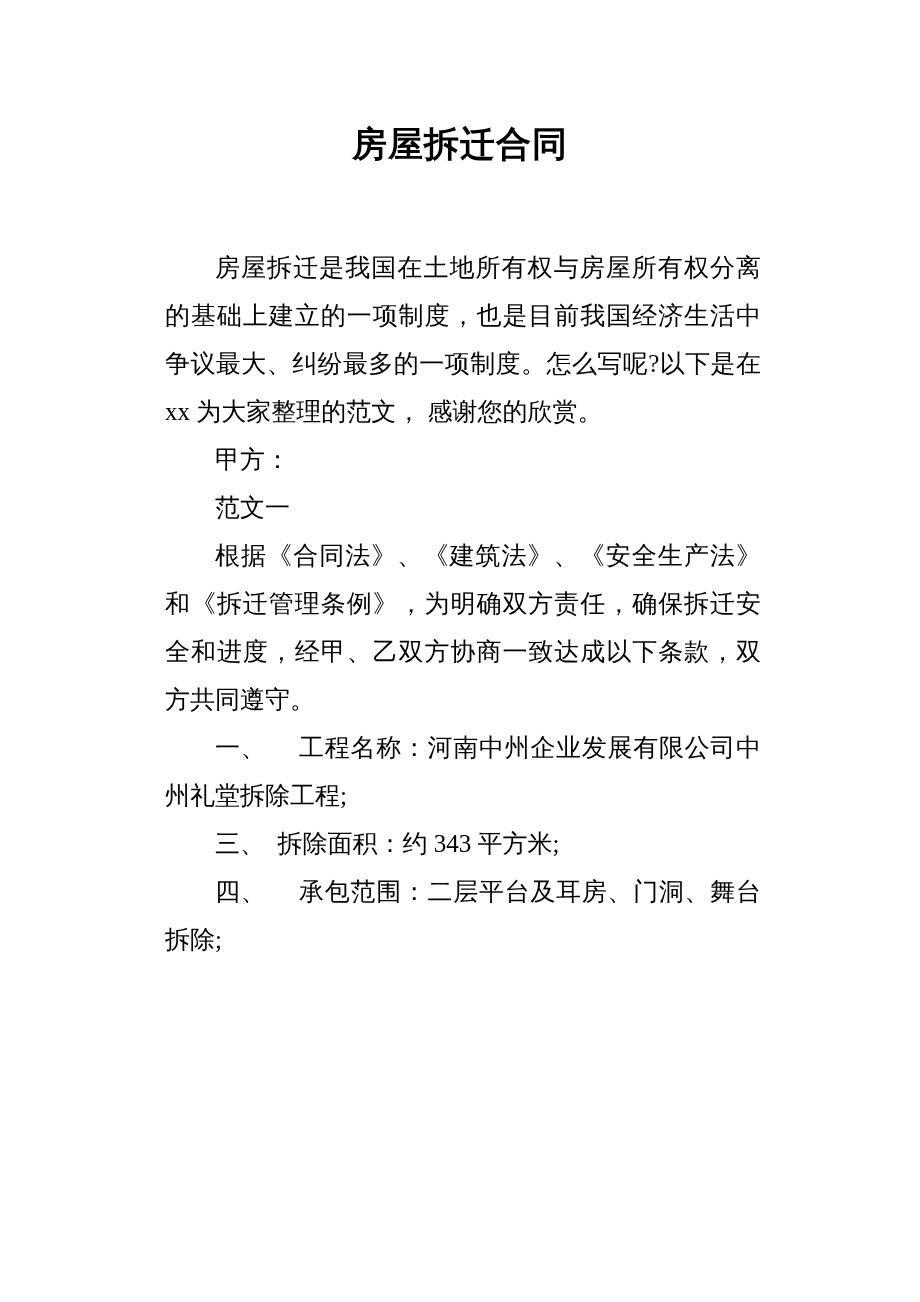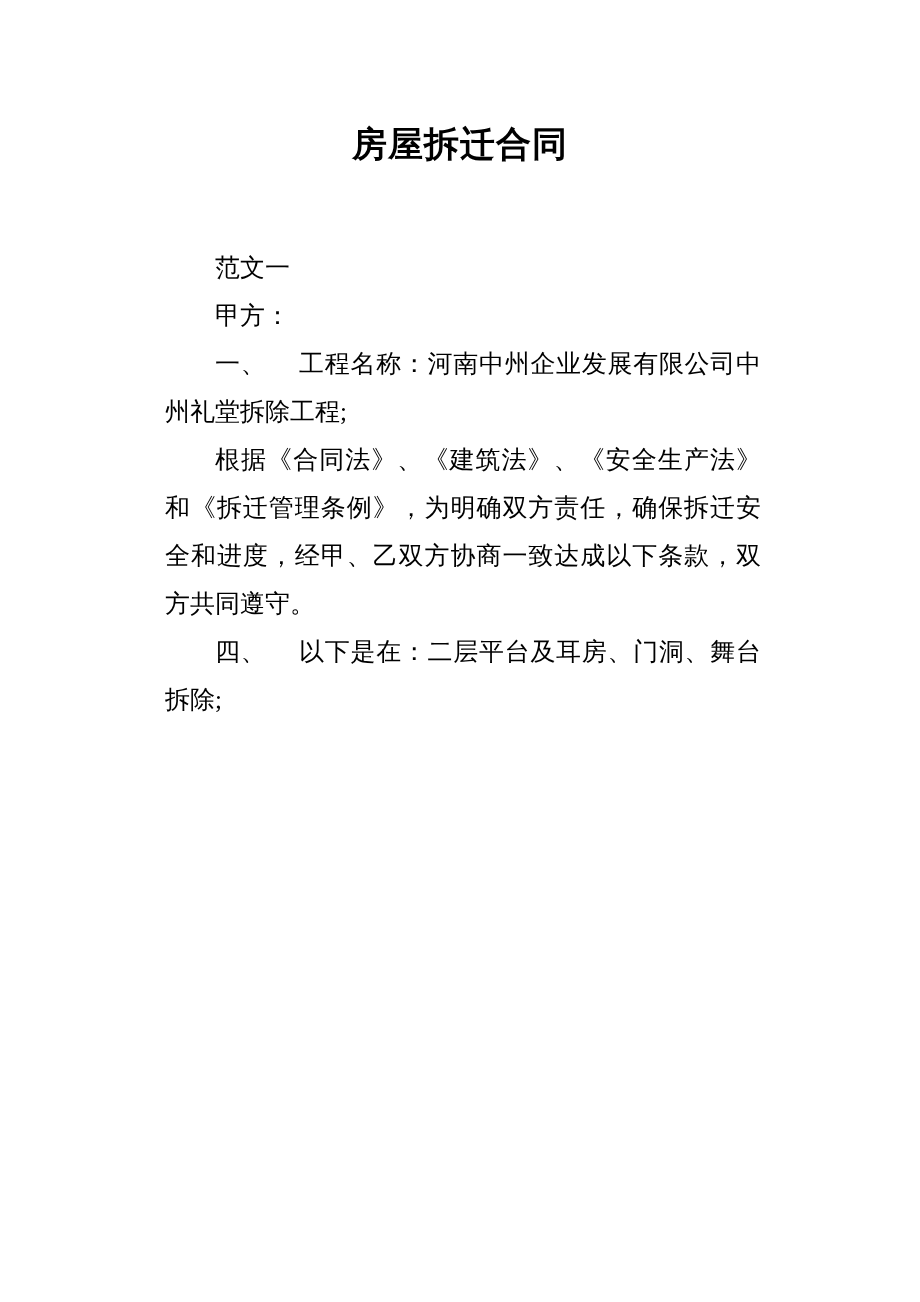--- a/index.html
+++ b/index.html
@@ -38,19 +38,21 @@
     word-break: break-all;
   }
 </style>
 </head>
 <body>
 
 <div class="page">
   <h1 class="doc-title">房屋拆迁合同</h1>
 
   <div class="doc-body">
+    <p class="para">房屋拆迁是我国在土地所有权与房屋所有权分离的基础上建立的一项制度，也是目前我国经济生活中争议最大、纠纷最多的一项制度。怎么写呢?以下是在 xx 为大家整理的范文， 感谢您的欣赏。</p>
+    <p class="para">甲方：</p>
     <p class="para">范文一</p>
-    <p class="para">甲方：</p>
+    <p class="para">根据《合同法》、《建筑法》、《安全生产法》和《拆迁管理条例》，为明确双方责任，确保拆迁安全和进度，经甲、乙双方协商一致达成以下条款，双方共同遵守。</p>
     <p class="para">一、　 工程名称：河南中州企业发展有限公司中州礼堂拆除工程;</p>
-    <p class="para">根据《合同法》、《建筑法》、《安全生产法》和《拆迁管理条例》，为明确双方责任，确保拆迁安全和进度，经甲、乙双方协商一致达成以下条款，双方共同遵守。</p>
-    <p class="para">四、　 以下是在：二层平台及耳房、门洞、舞台拆除;</p>
+    <p class="para">三、 拆除面积：约 343 平方米;</p>
+    <p class="para">四、　 承包范围：二层平台及耳房、门洞、舞台拆除;</p>
   </div>
 </div>
 
 </body></html>

